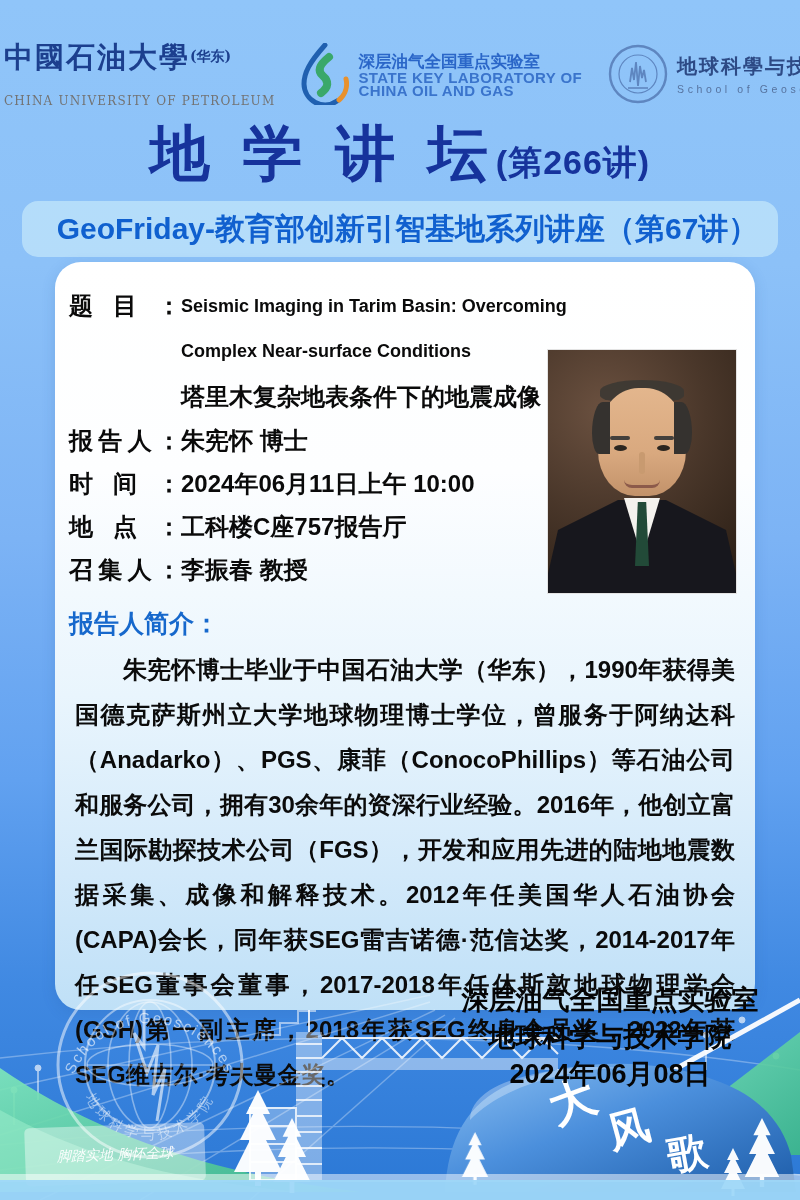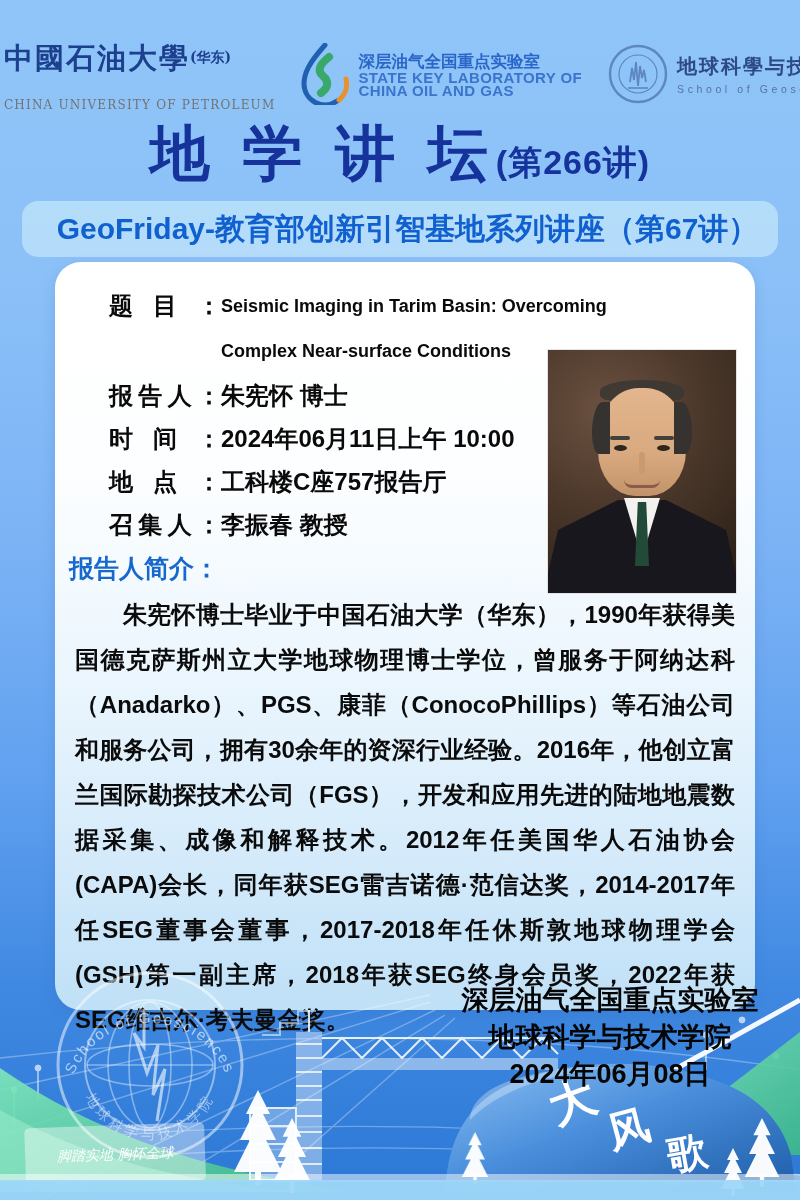--- a/index.html
+++ b/index.html
@@ -9,21 +9,21 @@
     font-family:"Liberation Sans", sans-serif;
     background:linear-gradient(180deg,#90c5f9 0%,#8cc1f8 22%,#7cb3f5 45%,#61a1f0 65%,#4089e2 82%,#2b78d5 100%);
   }
 
   
   .logos-row { position:absolute; top:34px; left:0; right:0; height:80px;
     display:flex; justify-content:center; align-items:center; gap:26px; }
   .logo { display:flex; align-items:center; gap:9px; }
   .logo-text { display:flex; flex-direction:column; }
   .upc-cn { font-family:"DejaVu Serif", serif; font-weight:bold; font-size:29px;
-    color:#1c3f8e; letter-spacing:2px; line-height:40px; white-space:nowrap; }
+    color:#1c3f8e; letter-spacing:2px; line-height:33px; white-space:nowrap; }
   .upc-campus { font-size:14px; font-weight:bold; vertical-align:6px; letter-spacing:0; }
   .upc-en { font-family:"DejaVu Serif", serif; font-size:12px; color:#737373;
     letter-spacing:1.2px; margin-top:20px; white-space:nowrap; }
   .lab-cn { font-size:16.5px; font-weight:bold; color:#2a66c8; line-height:19px; white-space:nowrap; }
   .lab-en { font-size:15px; font-weight:bold; color:#3a74cc; line-height:13px; letter-spacing:.4px; white-space:nowrap; }
   .sch-cn { font-family:"DejaVu Serif", serif; font-weight:bold; font-size:20px;
     color:#2d4a85; letter-spacing:2px; line-height:25px; white-space:nowrap; }
   .sch-en { font-size:10.5px; color:#56739f; letter-spacing:3.6px; margin-top:4px; white-space:nowrap; }
 
   
@@ -34,25 +34,25 @@
   .subtitle-band { position:absolute; left:22px; right:22px; top:201px; height:56px;
     background:rgba(205,238,252,.62); border-radius:16px; }
   .subtitle { position:absolute; top:203px; left:0; right:0; height:52px; line-height:52px;
     text-align:center; font-size:30px; font-weight:bold; color:#1060cf; white-space:nowrap;margin-left:15px; }
 
   
   .card { position:absolute; left:55px; top:262px; width:700px; height:748px;
     border-radius:26px; padding:22px 14px 0 14px;
     background:linear-gradient(180deg,#ffffff 0%,#fdfeff 28%,#e9f5fd 58%,#d2e9fa 82%,#bfe0f7 100%);
     box-shadow:0 4px 14px rgba(40,90,160,.18); }
-  .info-row { display:flex; font-size:24px; font-weight:bold; color:#0a0a0a; line-height:43px;margin-left:40px; }
+  .info-row { display:flex; font-size:24px; font-weight:bold; color:#0a0a0a; line-height:43px; }
   .info-label { flex:0 0 112px; text-align-last:justify; text-align:justify; }
   .topic-lines { line-height:45px; }
   .topic-en { font-size:18px; }
-  .bio-heading { font-size:25px; font-weight:bold; color:#1668cc; line-height:44px; }
+  .bio-heading { font-size:25px; font-weight:bold; color:#1668cc; line-height:44px;margin-top:10px; }
   .bio { margin:2px 6px 0 6px; font-size:24px; font-weight:bold; color:#0b0b0b;
     line-height:45px; text-align:justify; text-indent:2em; }
 
   
   .photo { position:absolute; left:493px; top:88px; width:188px; height:243px;
     background:radial-gradient(circle at 30% 25%, #6b5140 0%, #4a372a 45%, #261b12 100%);
     overflow:hidden; box-shadow:0 0 0 1px #e3e3e3; }
   .photo .head { position:absolute; left:50px; top:38px; width:88px; height:108px;
     background:linear-gradient(180deg,#e3b68d 0%,#d9a97f 60%,#c2926a 100%); border-radius:46% 46% 42% 42%; }
   .photo .hair-l,.photo .hair-r { position:absolute; top:52px; width:18px; height:52px; background:#35322f; }
@@ -134,20 +134,21 @@
 <div class="subtitle-band"></div>
 <div class="subtitle">GeoFriday-教育部创新引智基地系列讲座（第67讲）</div>
 
 <div class="card">
 
   <div class="info-row">
     <span class="info-label">题目：</span>
     <div class="topic-lines">
       <div class="topic-en">Seismic Imaging in Tarim Basin: Overcoming</div>
       <div class="topic-en">Complex Near-surface Conditions</div>
+      <div>塔里木复杂地表条件下的地震成像</div>
     </div>
   </div>
 
   <div class="info-row">
     <span class="info-label">报告人：</span>
     <span>朱宪怀  博士</span>
   </div>
 
   <div class="info-row">
     <span class="info-label">时间：</span>

